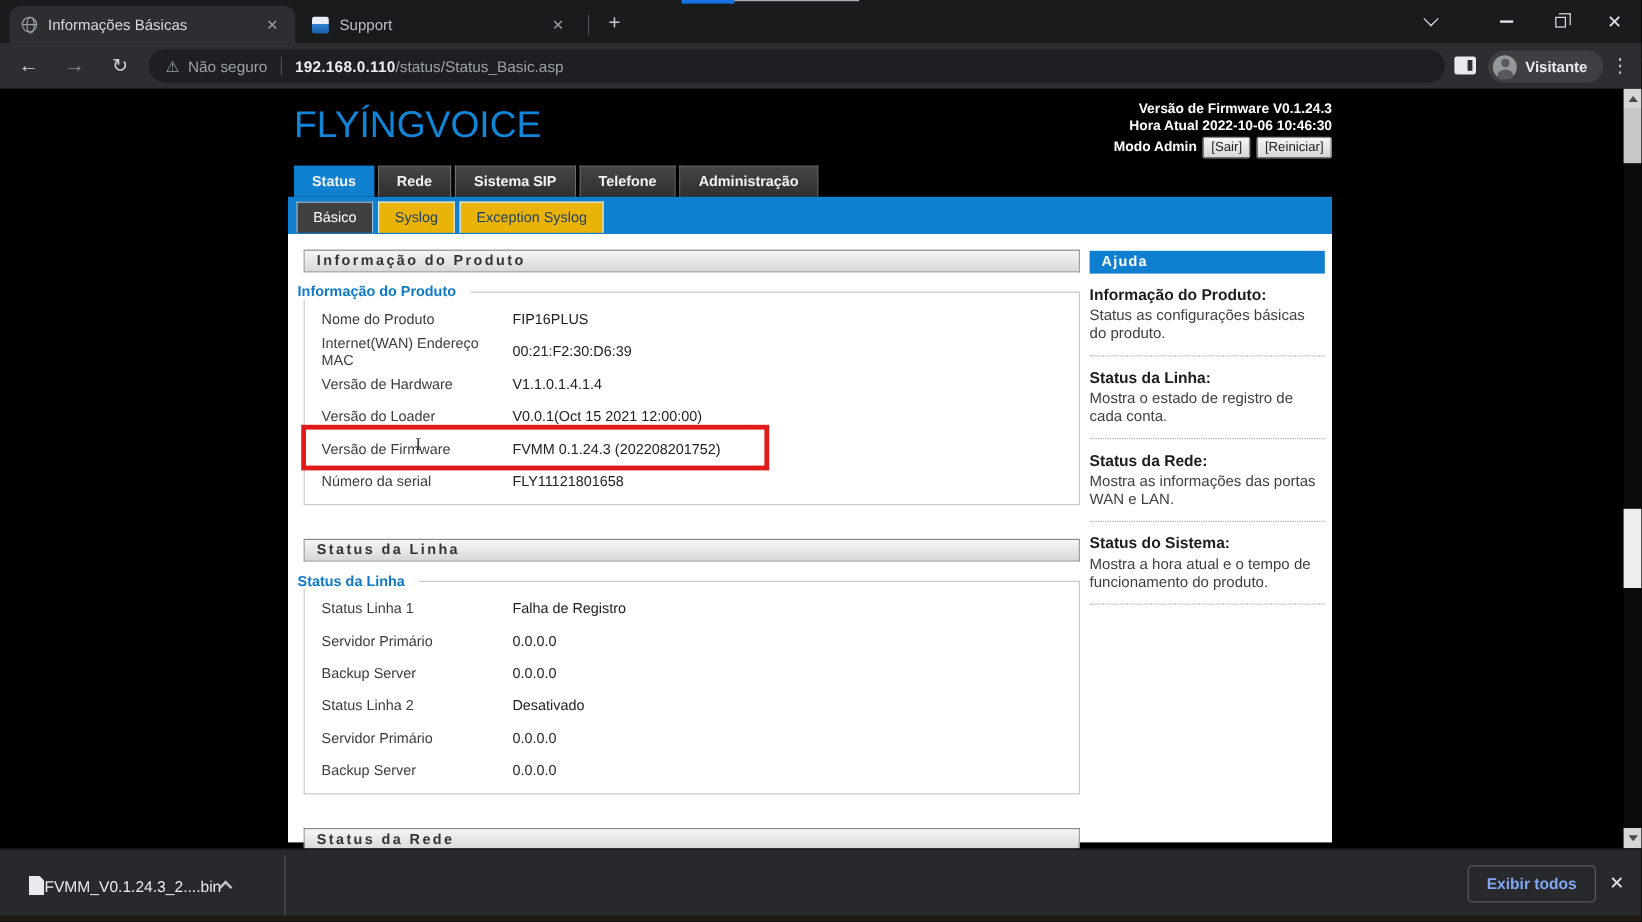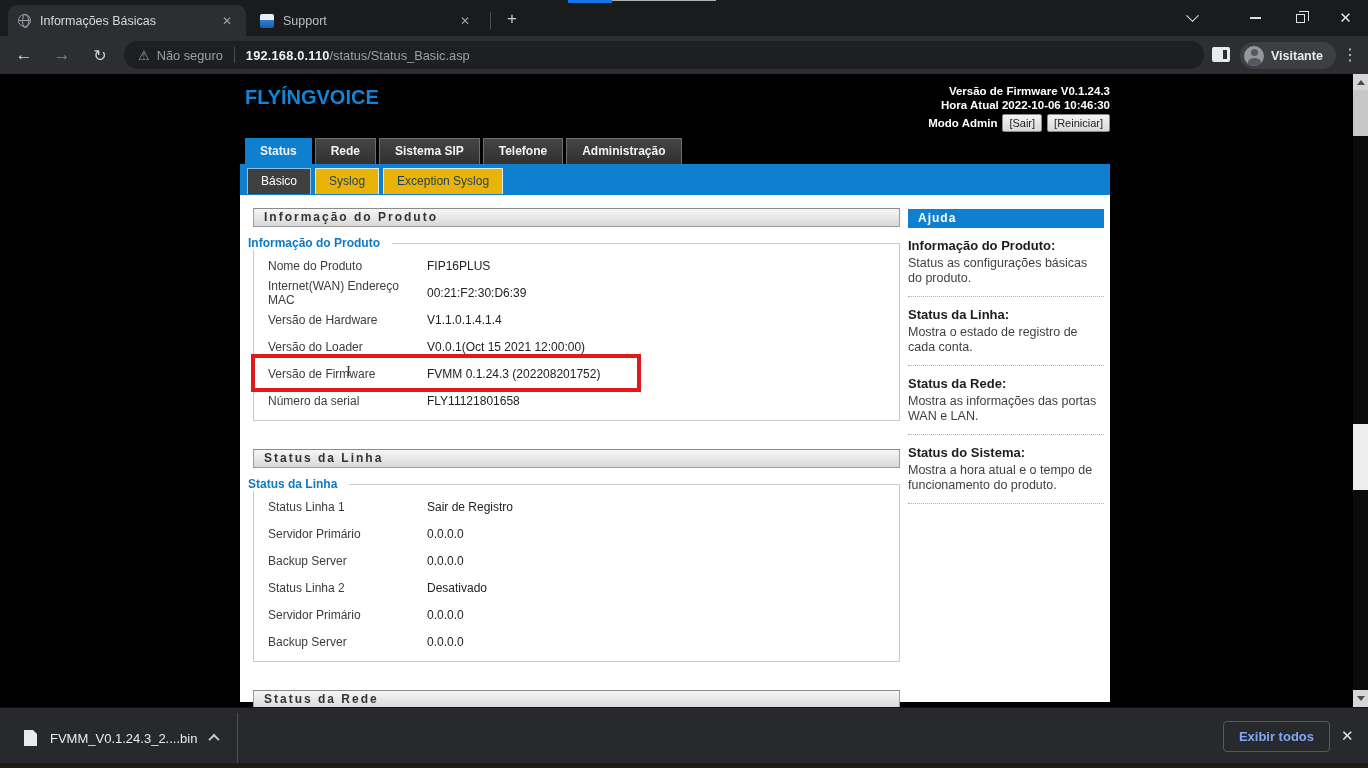--- a/index.html
+++ b/index.html
@@ -46,21 +46,21 @@
   .sidepanel-icon::before { content:""; position:absolute; right:3px; top:3px; width:4px; height:9px; background:#2d2e32; }
   .avatar-pill { position:absolute; left:1240px; top:6px; height:27px; background:#3e3f43; border-radius:14px; display:flex; align-items:center; padding:0 13px 0 4px; }
   .avatar-circle { position:relative; width:20px; height:20px; background:#94979b; border-radius:50%; overflow:hidden; margin-right:7px; }
   .avatar-circle::before { content:""; position:absolute; left:6.5px; top:3.5px; width:7px; height:7px; background:#55585c; border-radius:50%; }
   .avatar-circle::after { content:""; position:absolute; left:3.5px; top:12px; width:13px; height:9px; background:#55585c; border-radius:50% 50% 0 0; }
   .avatar-label { color:#e8eaed; font-size:12.5px; font-weight:bold; }
   .menu-dots { position:absolute; left:1340px; top:9px; color:#c7cacd; font-size:16px; width:20px; text-align:center; }
 
   
   .page { position:absolute; top:74px; left:0; width:1368px; height:633px; background:#000; }
-  .fv-logo { position:absolute; left:245px; top:12px; font-size:20px; font-weight:bold; color:#1185d8; letter-spacing:0px; }
+  .fv-logo { position:absolute; left:245px; top:12px; font-size:31px; font-weight:normal; color:#1185d8; letter-spacing:0px; }
   .hdr-info { position:absolute; right:258px; top:10px; text-align:right; color:#fff; font-size:11.5px; font-weight:bold; line-height:14px; }
   .hdr-mode-row { margin-top:2px; display:flex; justify-content:flex-end; align-items:center; gap:5px; }
   .btn-classic { display:inline-block; background:linear-gradient(#f4f4f4,#d7d7d7); border:1px solid #8a8a8a; border-radius:2px; color:#222; font-size:11px; font-weight:normal; padding:1px 6px; }
 
   .navtabs { position:absolute; left:245px; top:64px; height:26px; display:flex; gap:3px;text-align:center; }
   .navtab { padding:0 15px; line-height:25px; font-size:12px; font-weight:bold; color:#f2f2f2; background:linear-gradient(#454545,#303030); border:1px solid #6d6d6d; border-bottom:none; }
   .navtab.active { background:#0f7fd0; border:none; line-height:26px; }
 
   .bluebar { position:absolute; left:240px; top:90px; width:870px; height:31px; background:#0f7fd0; }
   .subtabs { display:flex; gap:4px; padding:4px 0 0 7px; }
@@ -93,21 +93,21 @@
   .sb-btn { position:absolute; left:0; width:15px; height:16px; background:#d6d6d6; display:flex; align-items:center; justify-content:center; }
   .sb-up { top:0; }
   .sb-down { bottom:0; height:17px; }
   .tri-up { width:0; height:0; border-left:4px solid transparent; border-right:4px solid transparent; border-bottom:5px solid #4a4a4a; }
   .tri-down { width:0; height:0; border-left:4px solid transparent; border-right:4px solid transparent; border-top:5px solid #4a4a4a; }
   .sb-thumb { position:absolute; left:0; top:16px; width:15px; height:46px; background:#c7c7c7; }
   .sb-midblock { position:absolute; left:0; top:350px; width:15px; height:66px; background:#ededed; }
 
   
   .downloadsbar { position:absolute; top:707px; left:0; width:1368px; height:61px; background:#28292c; border-top:1px solid #101113; }
-  .dl-chip { position:absolute; left:16px; top:12px; height:36px; display:flex; align-items:center; gap:13px; padding:0 8px; border-radius:4px; }
+  .dl-chip { position:absolute; left:16px; top:12px; height:36px; display:flex; align-items:center; padding:0 8px; border-radius:4px; }
   .doc-icon { width:13px; height:16px; background:#e8eaed; clip-path:polygon(0 0, 9px 0, 13px 4px, 13px 16px, 0 16px); }
   .dl-name { color:#e8eaed; font-size:13px; }
   .chev-up { width:8px; height:8px; border-right:2px solid #c6c9cc; border-bottom:2px solid #c6c9cc; transform:rotate(-135deg) translate(-1px,-1px); }
   .dl-divider { position:absolute; left:237px; top:5px; width:1px; height:50px; background:#4e5155; }
   .dl-showall { position:absolute; right:38px; top:13px; padding:7px 15px; border:1px solid #565a5f; border-radius:4px; color:#80a7f3; font-size:13px; font-weight:bold; background:transparent; }
   .dl-close { position:absolute; left:1341px; top:19px; color:#e3e5e8; font-size:15px; }
   .bottom-strip { position:absolute; bottom:0; left:0; width:1368px; height:5px; background:#201a12; }
 </style>
 </head>
 <body>
@@ -224,21 +224,21 @@
           </div>
           <div class="red-annot"></div>
           <div class="ibeam">I</div>
         </div>
 
         <div class="section-header sh-line">Status da Linha</div>
         <div class="fs">
           <span class="fs-legend">Status da Linha</span>
           <div class="info-row">
             <span class="info-label">Status Linha 1</span>
-            <span class="info-value">Sair de Registro</span>
+            <span class="info-value">Falha de Registro</span>
           </div>
           <div class="info-row">
             <span class="info-label">Servidor Primário</span>
             <span class="info-value">0.0.0.0</span>
           </div>
           <div class="info-row">
             <span class="info-label">Backup Server</span>
             <span class="info-value">0.0.0.0</span>
           </div>
           <div class="info-row">

